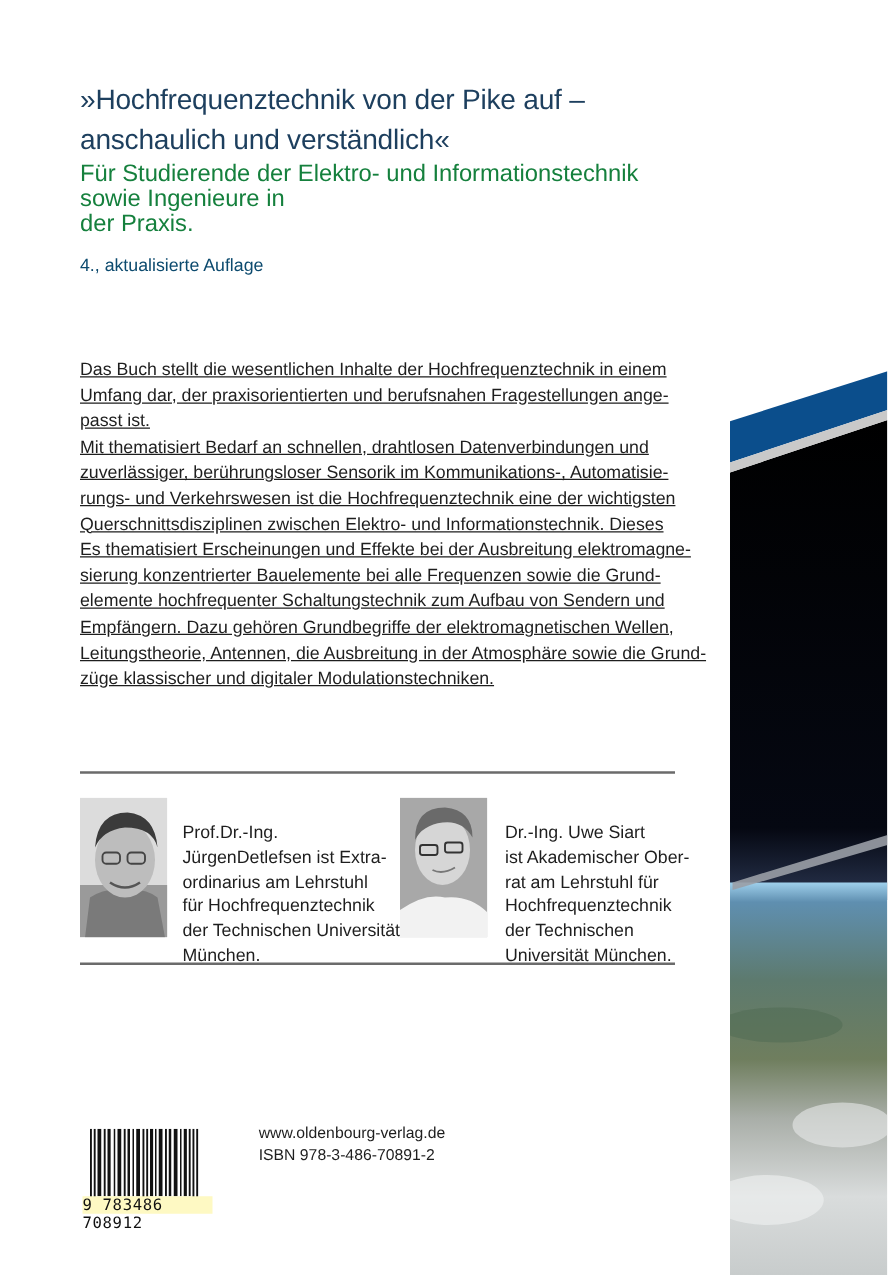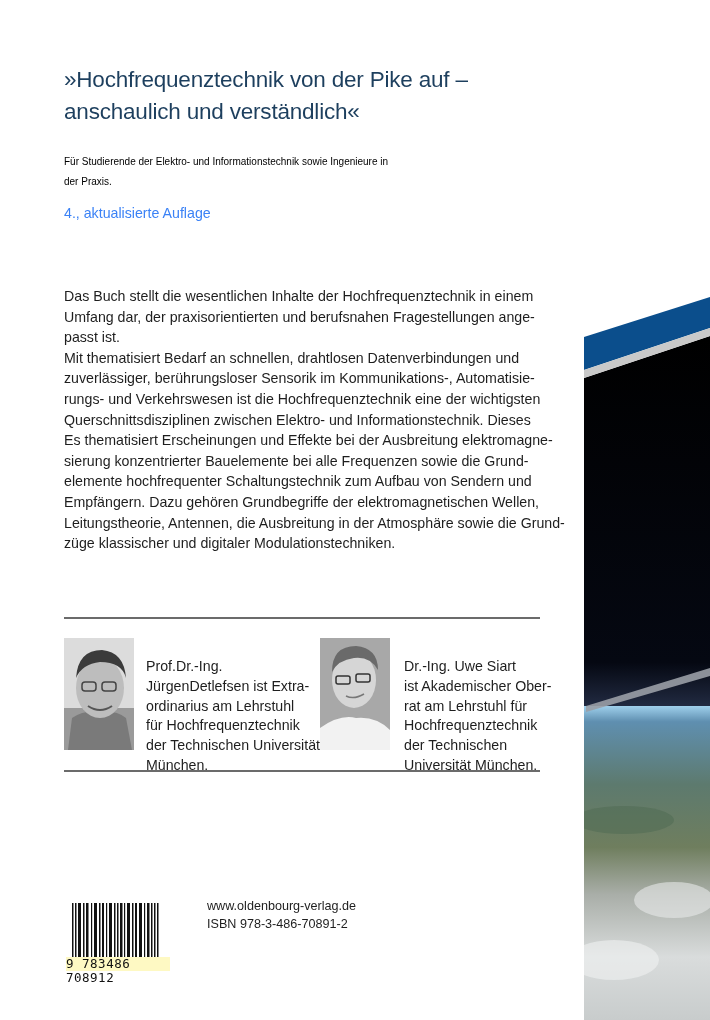--- a/index.html
+++ b/index.html
@@ -7,29 +7,29 @@
     width: 710px; height: 1020px; position: relative; overflow: hidden;
     background: #ffffff;
     font-family: "Liberation Sans", "DejaVu Sans", sans-serif;
     color: #1e1e1e;
   }
   .title {
     position: absolute; left: 64px; top: 64px; width: 500px;
     font-size: 22.5px; line-height: 32px; color: #1d3f5e; letter-spacing: -0.2px;
   }
   .subtitle {
-    position: absolute; left: 64px; top: 152px; width: 480px;
-    font-size: 10px; line-height: 20px; color: #000000;
+    position: absolute; left: 64px; top: 130px; width: 480px;
+    font-size: 19px; line-height: 20px; color: #15803d;
   }
   .edition {
     position: absolute; left: 64px; top: 203px;
-    font-size: 14.2px; line-height: 20px; color: #3b82f6;
+    font-size: 14.2px; line-height: 20px; color: #0c4a6e;
   }
   .body-text {
-    position: absolute; left: 64px; top: 286px; width: 480px;
+    position: absolute; left: 64px; top: 286px; width: 480px; text-decoration: underline;
   }
   .body-text .line {
     font-size: 14.2px; line-height: 20.6px; white-space: nowrap; color: #1e1e1e;
   }
   .rule {
     position: absolute; left: 64px; width: 476px; height: 2px; background: #6b6b6b;
   }
   .author-photo {
     position: absolute; width: 70px; height: 112px; overflow: hidden;
   }

